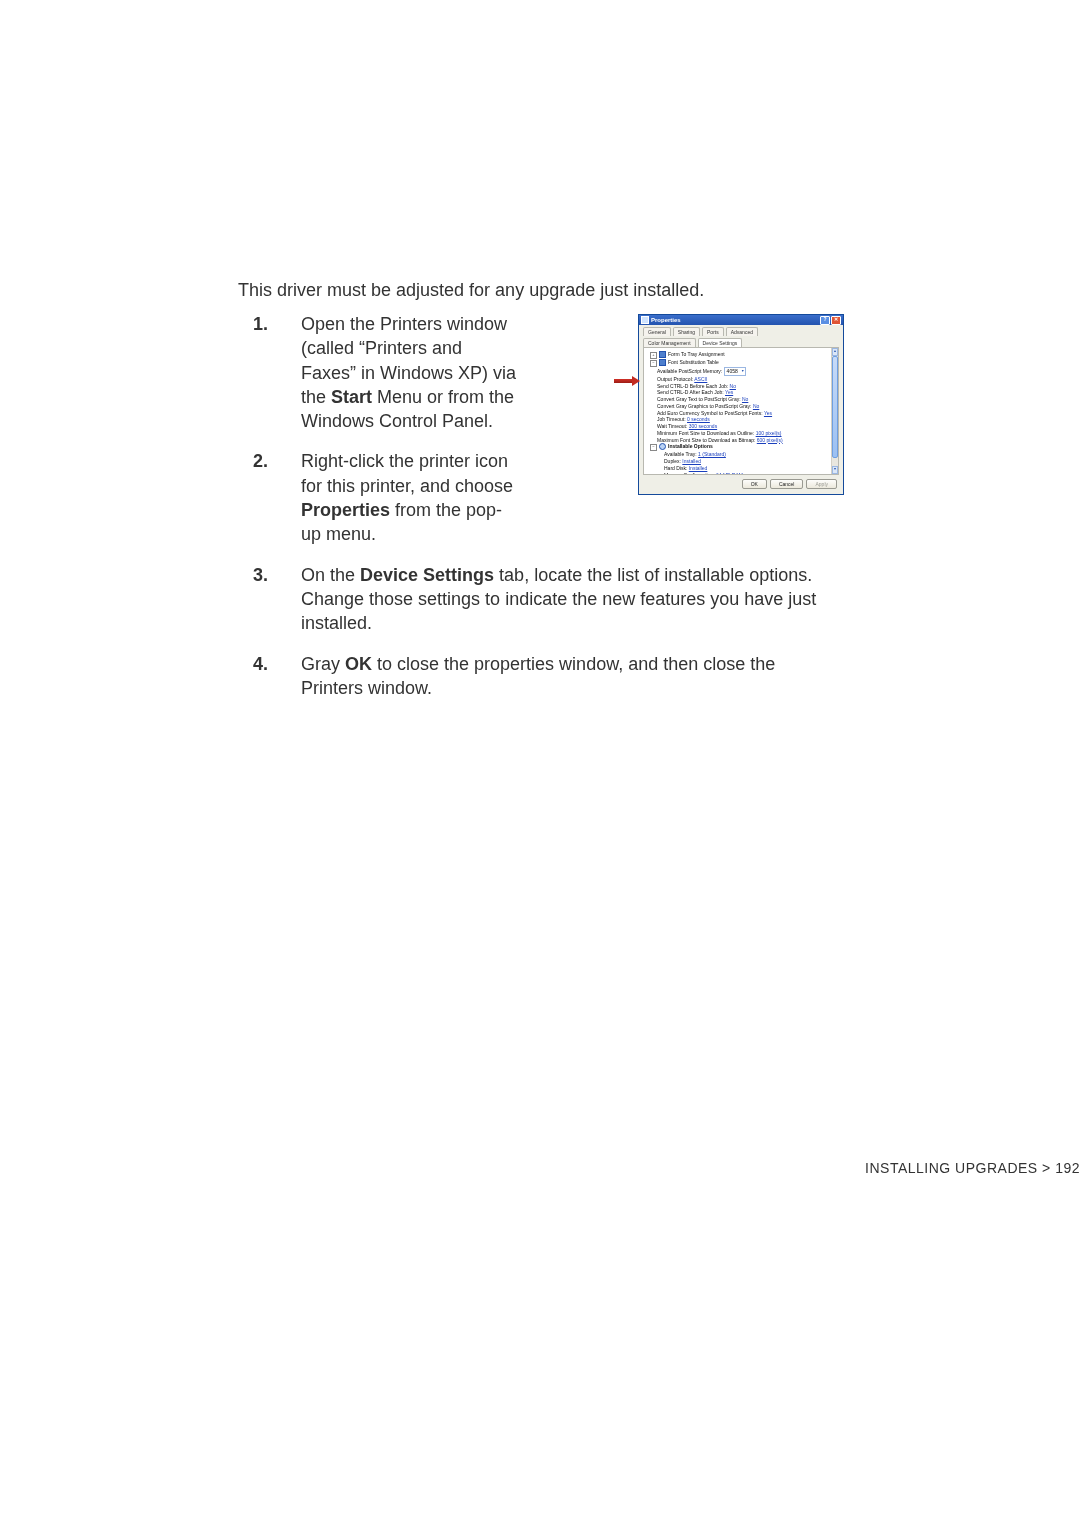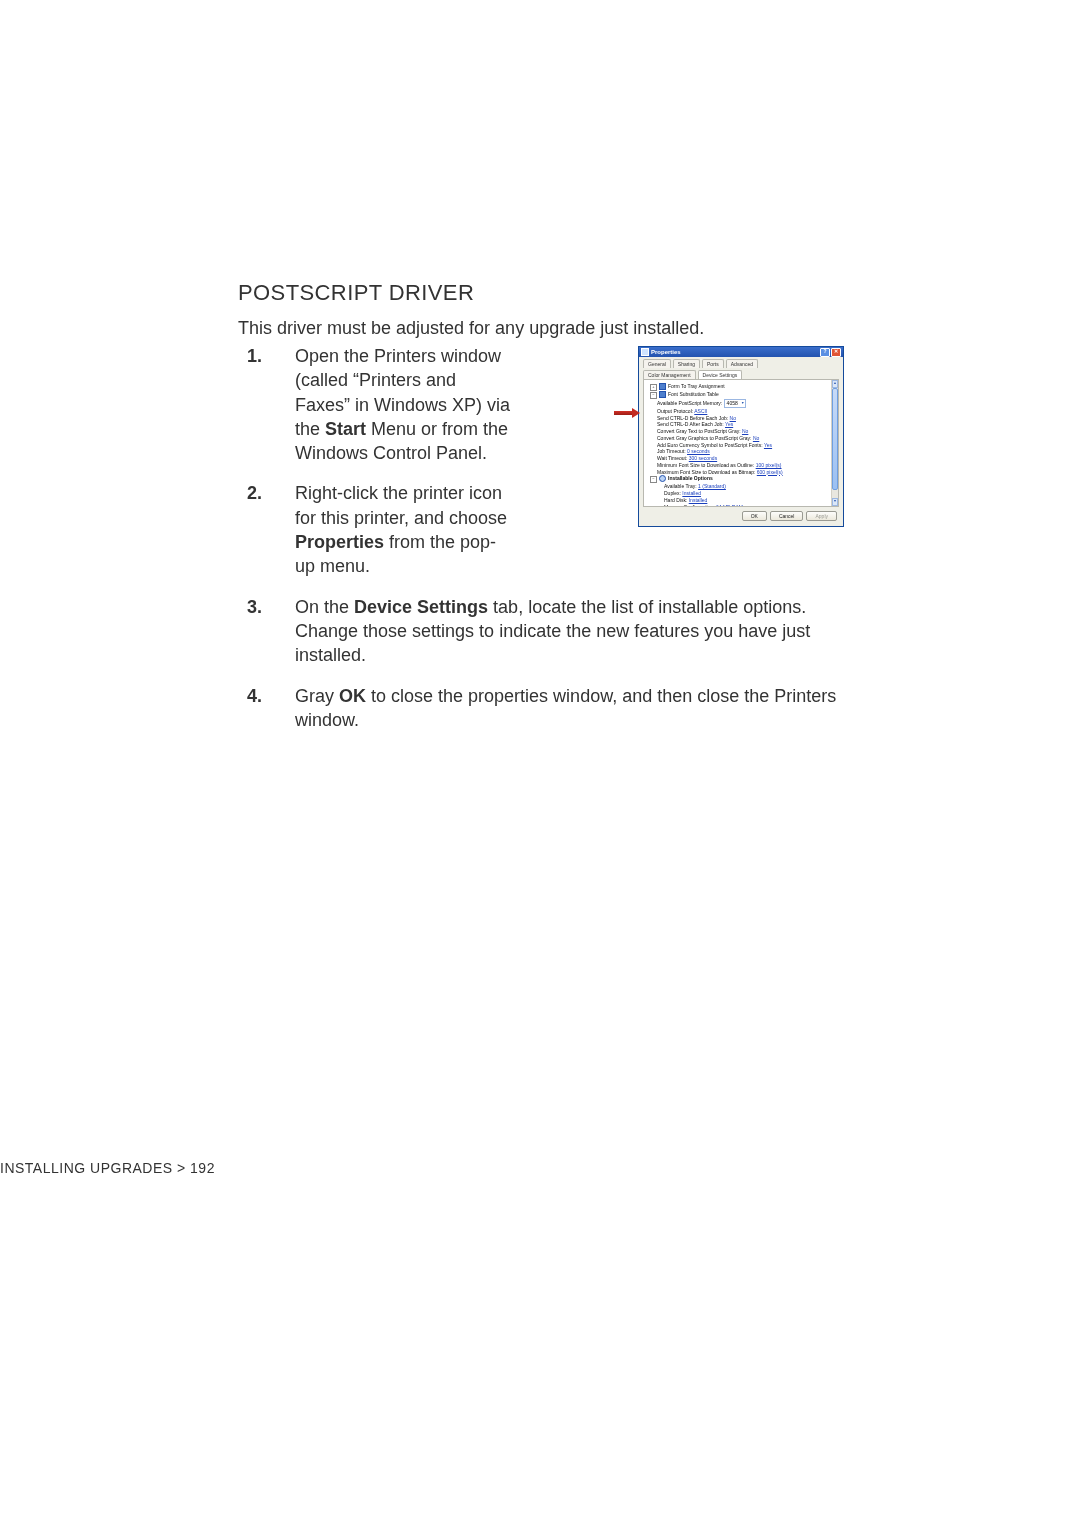--- a/index.html
+++ b/index.html
@@ -24,21 +24,21 @@
     margin: 0 0 12px 0;
     color: #333;
   }
   p.lead {
     font-size: 18px;
     margin: 0 0 5px 0;
   }
   ol.steps {
     list-style: none;
     padding: 0;
-    margin: 5px;
+    margin: 11px;
     counter-reset: step;
   }
   ol.steps > li {
     counter-increment: step;
     position: relative;
     padding-left: 52px;
     margin-bottom: 16px;
     font-size: 18px;
     line-height: 1.35;
   }
@@ -207,34 +207,33 @@
   }
 
   .step-narrow-wrap {
     width: 218px;
   }
 
   .footer {
     position:absolute;
     left:0; right:0;
     top:1160px;
-    text-align:left;
+    text-align:right;
     font-size:14px;
     letter-spacing:0.5px;
     color:#333;
   }
 
   b { font-weight:700; }
 </style>
 </head>
 <body>
 
 <div class="page">
 
-  <h2 class="section-title">POSTSCRIPT DRIVER</h2>
 
   <p class="lead">This driver must be adjusted for any upgrade just installed.</p>
 
   <div class="wrap-figure">
 
     <div class="figure-float" style="position:relative;">
       <div class="red-arrow">
         <div class="shaft"></div>
           <div class="head"></div>
       </div>

